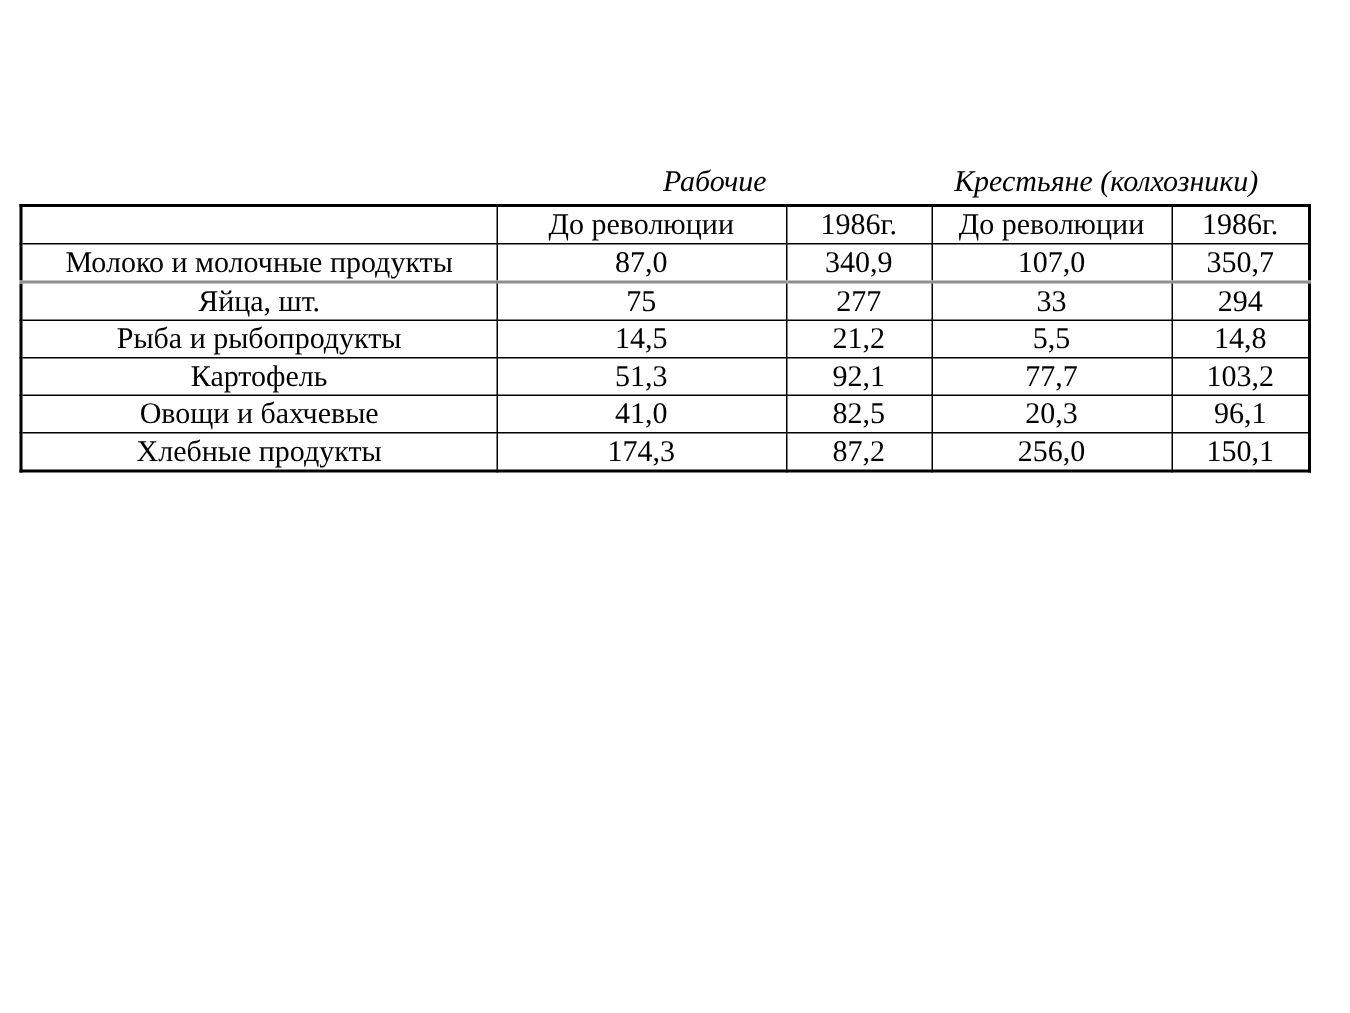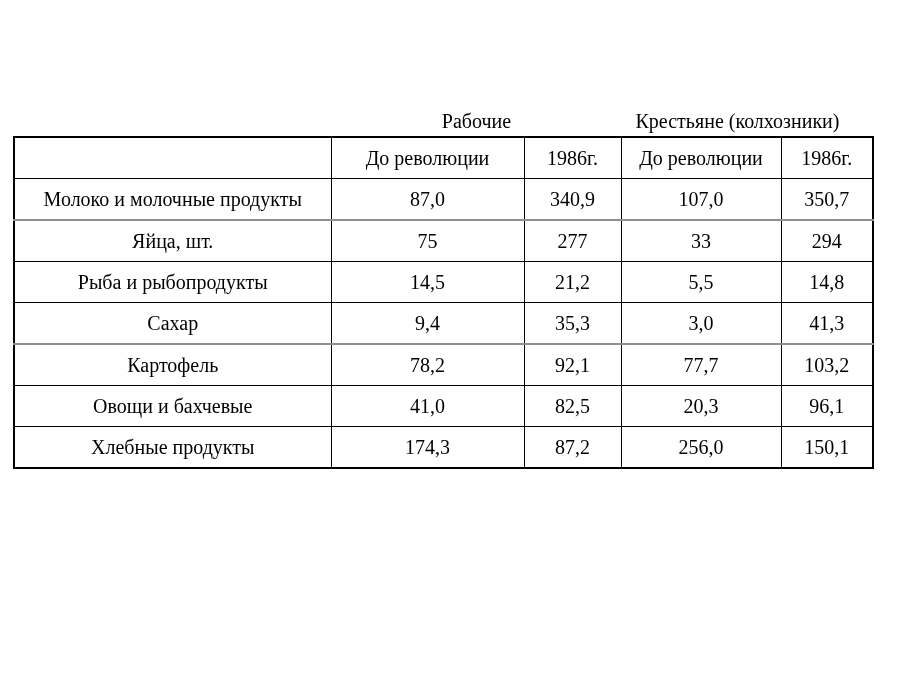--- a/index.html
+++ b/index.html
@@ -16,40 +16,41 @@
     overflow: hidden;
   }
   .group-title {
     position: absolute;
     top: 108px;
     height: 26px;
     line-height: 26px;
     font-size: 20px;
     text-align: center;
     white-space: nowrap;
+    font-style: italic;
   }
   #title-workers  { left: 330px; width: 293px; }
   #title-peasants { left: 613px; width: 249px; }
 
   table.data-table {
     position: absolute;
     left: 13px;
     top: 136px;
     width: 859px;
     border-collapse: collapse;
     table-layout: fixed;
     border: 2px solid #000000;
   }
   table.data-table td, table.data-table th {
     border: 1px solid #000000;
     font-size: 20px;
     font-weight: normal;
     text-align: center;
     vertical-align: middle;
-    padding: 8px;
+    padding: 0;
     height: 24px;
     line-height: 24px;
     overflow: hidden;
     white-space: nowrap;
   }
   
   td.group-sep, th.group-sep { border-right-width: 2px; }
   
   tr.thick-bottom td { border-bottom: 2px solid #8f8f8f; margin-top: 36px; }
 </style>
@@ -95,31 +96,24 @@
     </tr>
 
     <tr>
       <td>Рыба и рыбопродукты</td>
       <td>14,5</td>
       <td class="group-sep">21,2</td>
       <td>5,5</td>
       <td>14,8</td>
     </tr>
 
-    <tr class="thick-bottom">
-      <td>Сахар</td>
-      <td>9,4</td>
-      <td class="group-sep">35,3</td>
-      <td>3,0</td>
-      <td>41,3</td>
-    </tr>
 
     <tr>
       <td>Картофель</td>
-      <td>78,2</td>
+      <td>51,3</td>
       <td class="group-sep">92,1</td>
       <td>77,7</td>
       <td>103,2</td>
     </tr>
 
     <tr>
       <td>Овощи и бахчевые</td>
       <td>41,0</td>
       <td class="group-sep">82,5</td>
       <td>20,3</td>

